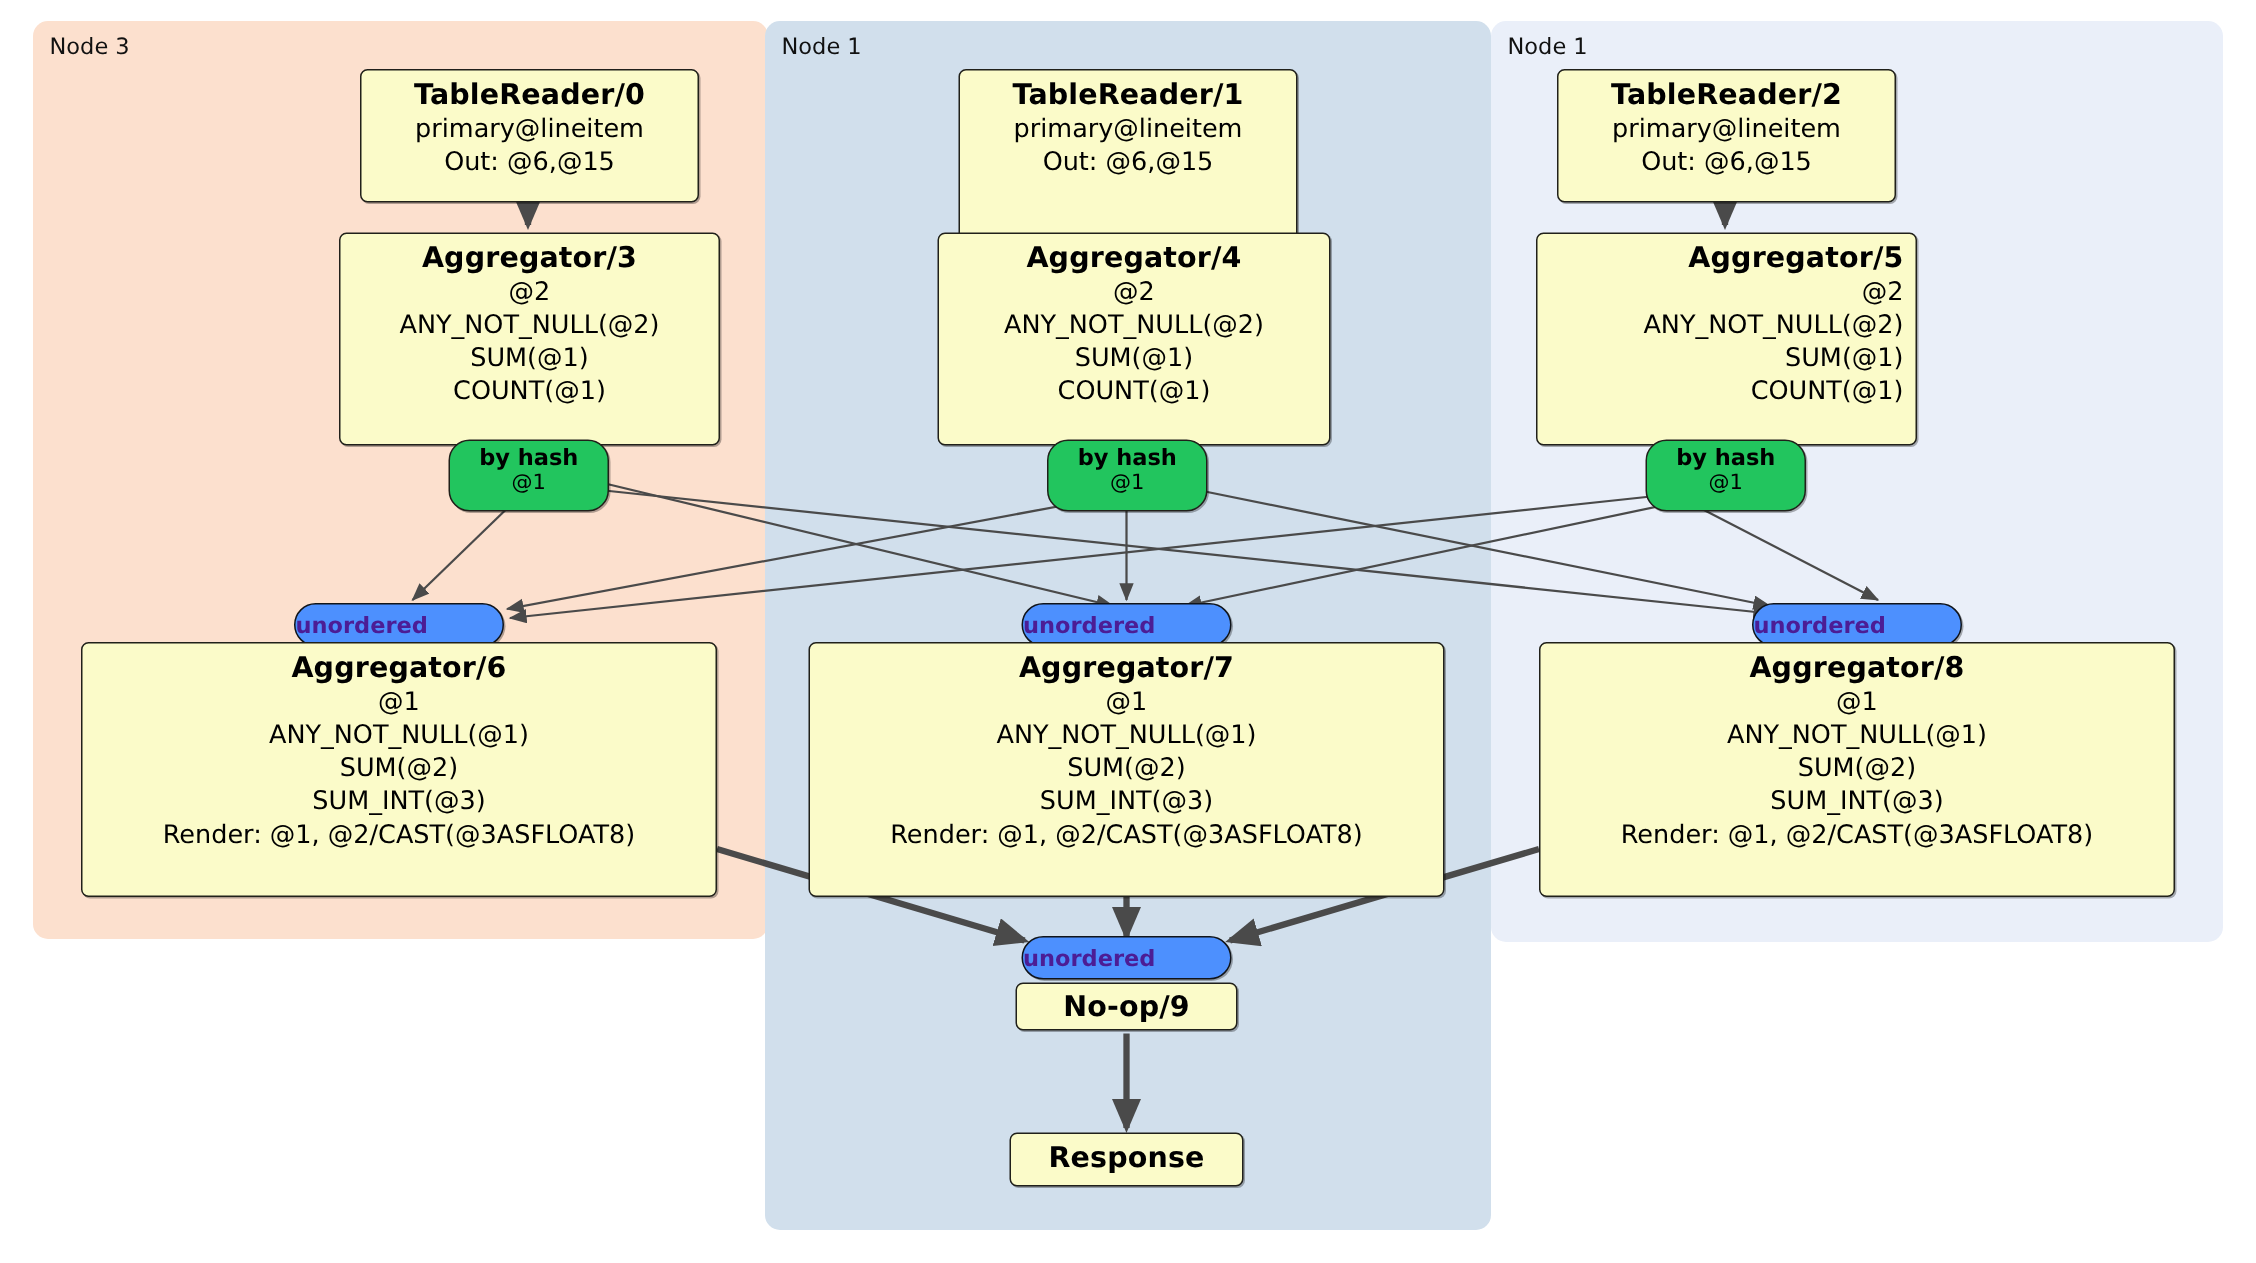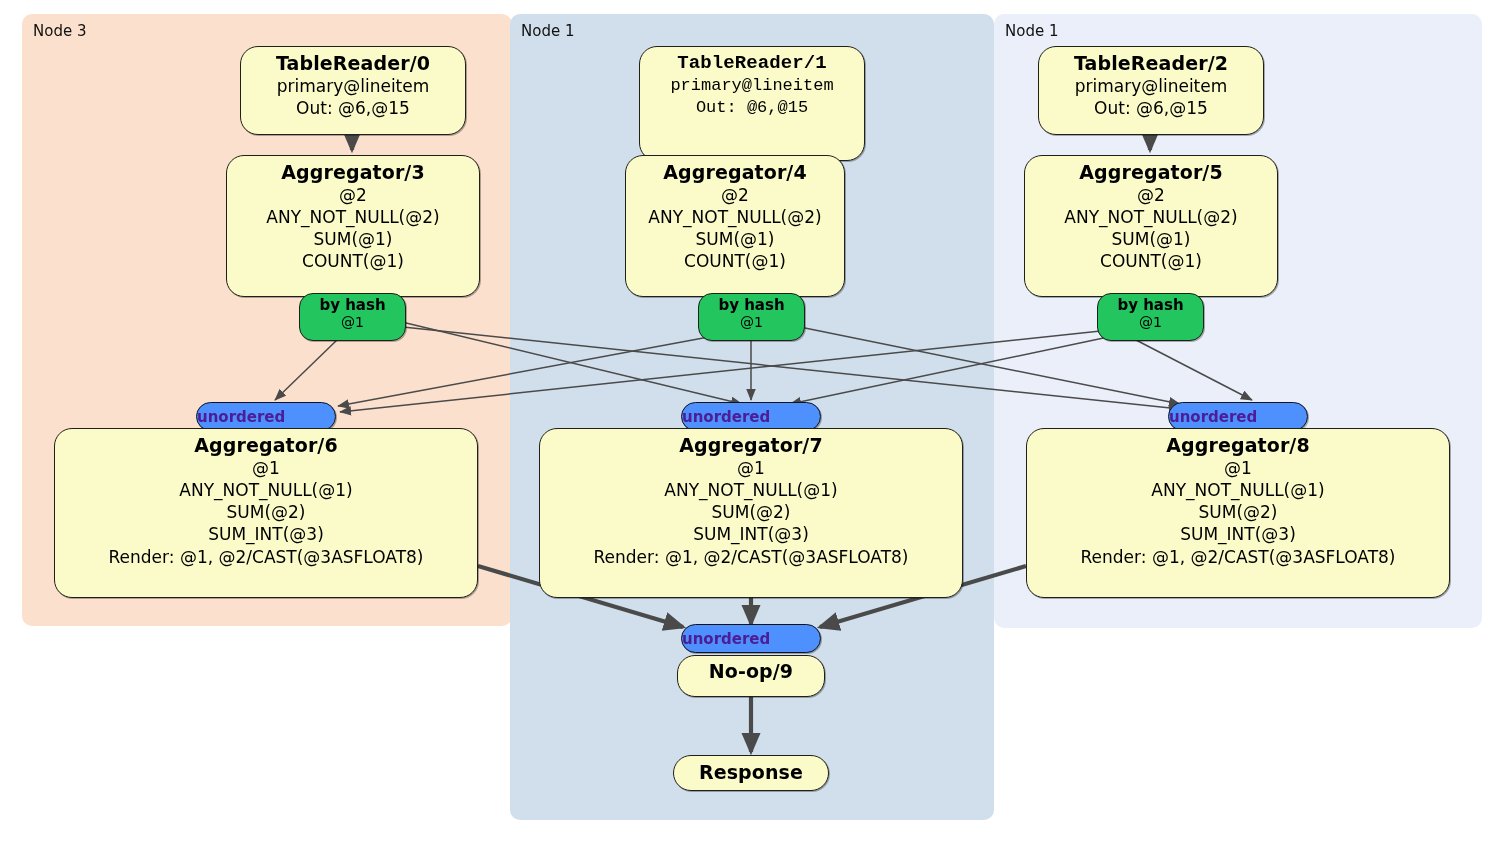--- a/index.html
+++ b/index.html
@@ -8,21 +8,21 @@
 
   .panel{position:absolute;border-radius:10px;}
   .panel-label{position:absolute;font-size:15px;color:#111;white-space:nowrap;}
 
   svg.edges{position:absolute;left:0;top:0;width:1504px;height:842px;pointer-events:none;}
 
   .node{
     position:absolute;
     background:#fbfbc9;
     border:1.6px solid #20201a;
-    border-radius:18px;
+    border-radius:5px;
     box-sizing:border-box;
     text-align:center;
     color:#000;
     font-size:17px;
     line-height:1.30;
     padding:5px 8px 6px 8px;
     box-shadow:1px 1px 0 rgba(0,0,0,.30);
   }
   .node .ttl{font-weight:bold;font-size:19px;letter-spacing:.1px;line-height:1.22;}
   .node .ln{white-space:nowrap;}
@@ -103,46 +103,46 @@
     <g stroke="#4a4a4a" stroke-width="4.2" fill="none" marker-end="url(#ah-thick)">
       <path d="M751,689 L751,752"></path>
     </g>
   </svg>
 
   <div class="node" style="left:240px;top:46px;width:226px;height:89px;">
     <div class="ttl">TableReader/0</div>
     <div class="ln">primary@lineitem</div>
     <div class="ln">Out: @6,@15</div>
   </div>
-  <div class="node" style="left:639px;top:46px;width:226px;height:115px;font-family:Liberation Mono, monospace;">
+  <div class="node" style="left:639px;top:46px;width:226px;height:115px;">
     <div class="ttl">TableReader/1</div>
     <div class="ln">primary@lineitem</div>
     <div class="ln">Out: @6,@15</div>
   </div>
   <div class="node" style="left:1038px;top:46px;width:226px;height:89px;">
     <div class="ttl">TableReader/2</div>
     <div class="ln">primary@lineitem</div>
     <div class="ln">Out: @6,@15</div>
   </div>
 
   <div class="node" style="left:226px;top:155px;width:254px;height:142px;">
     <div class="ttl">Aggregator/3</div>
     <div class="ln">@2</div>
     <div class="ln">ANY_NOT_NULL(@2)</div>
     <div class="ln">SUM(@1)</div>
     <div class="ln">COUNT(@1)</div>
   </div>
-  <div class="node" style="left:625px;top:155px;width:220px;height:142px;">
+  <div class="node" style="left:625px;top:155px;width:262px;height:142px;">
     <div class="ttl">Aggregator/4</div>
     <div class="ln">@2</div>
     <div class="ln">ANY_NOT_NULL(@2)</div>
     <div class="ln">SUM(@1)</div>
     <div class="ln">COUNT(@1)</div>
   </div>
-  <div class="node" style="left:1024px;top:155px;width:254px;height:142px;">
+  <div class="node" style="left:1024px;top:155px;width:254px;height:142px;text-align:right;">
     <div class="ttl">Aggregator/5</div>
     <div class="ln">@2</div>
     <div class="ln">ANY_NOT_NULL(@2)</div>
     <div class="ln">SUM(@1)</div>
     <div class="ln">COUNT(@1)</div>
   </div>
 
   <div class="hash" style="left:299px;top:293px;width:107px;height:48px;">
     <div class="h1">by hash</div>
     <div class="h2">@1</div>
@@ -188,21 +188,21 @@
     <div class="ln">ANY_NOT_NULL(@1)</div>
     <div class="ln">SUM(@2)</div>
     <div class="ln">SUM_INT(@3)</div>
     <div class="ln">Render: @1, @2/CAST(@3ASFLOAT8)</div>
   </div>
 
   <div class="pill" style="left:681px;top:624px;width:140px;height:29px;">
     <span>unordered</span>
   </div>
 
-  <div class="node" style="left:677px;top:655px;width:148px;height:42px;padding:4px 8px;">
+  <div class="node" style="left:677px;top:655px;width:148px;height:32px;padding:4px 8px;">
     <div class="ttl">No-op/9</div>
   </div>
 
   <div class="node" style="left:673px;top:755px;width:156px;height:36px;padding:5px 20px;">
     <div class="ttl">Response</div>
   </div>
 
 </div>
 
 </body></html>

